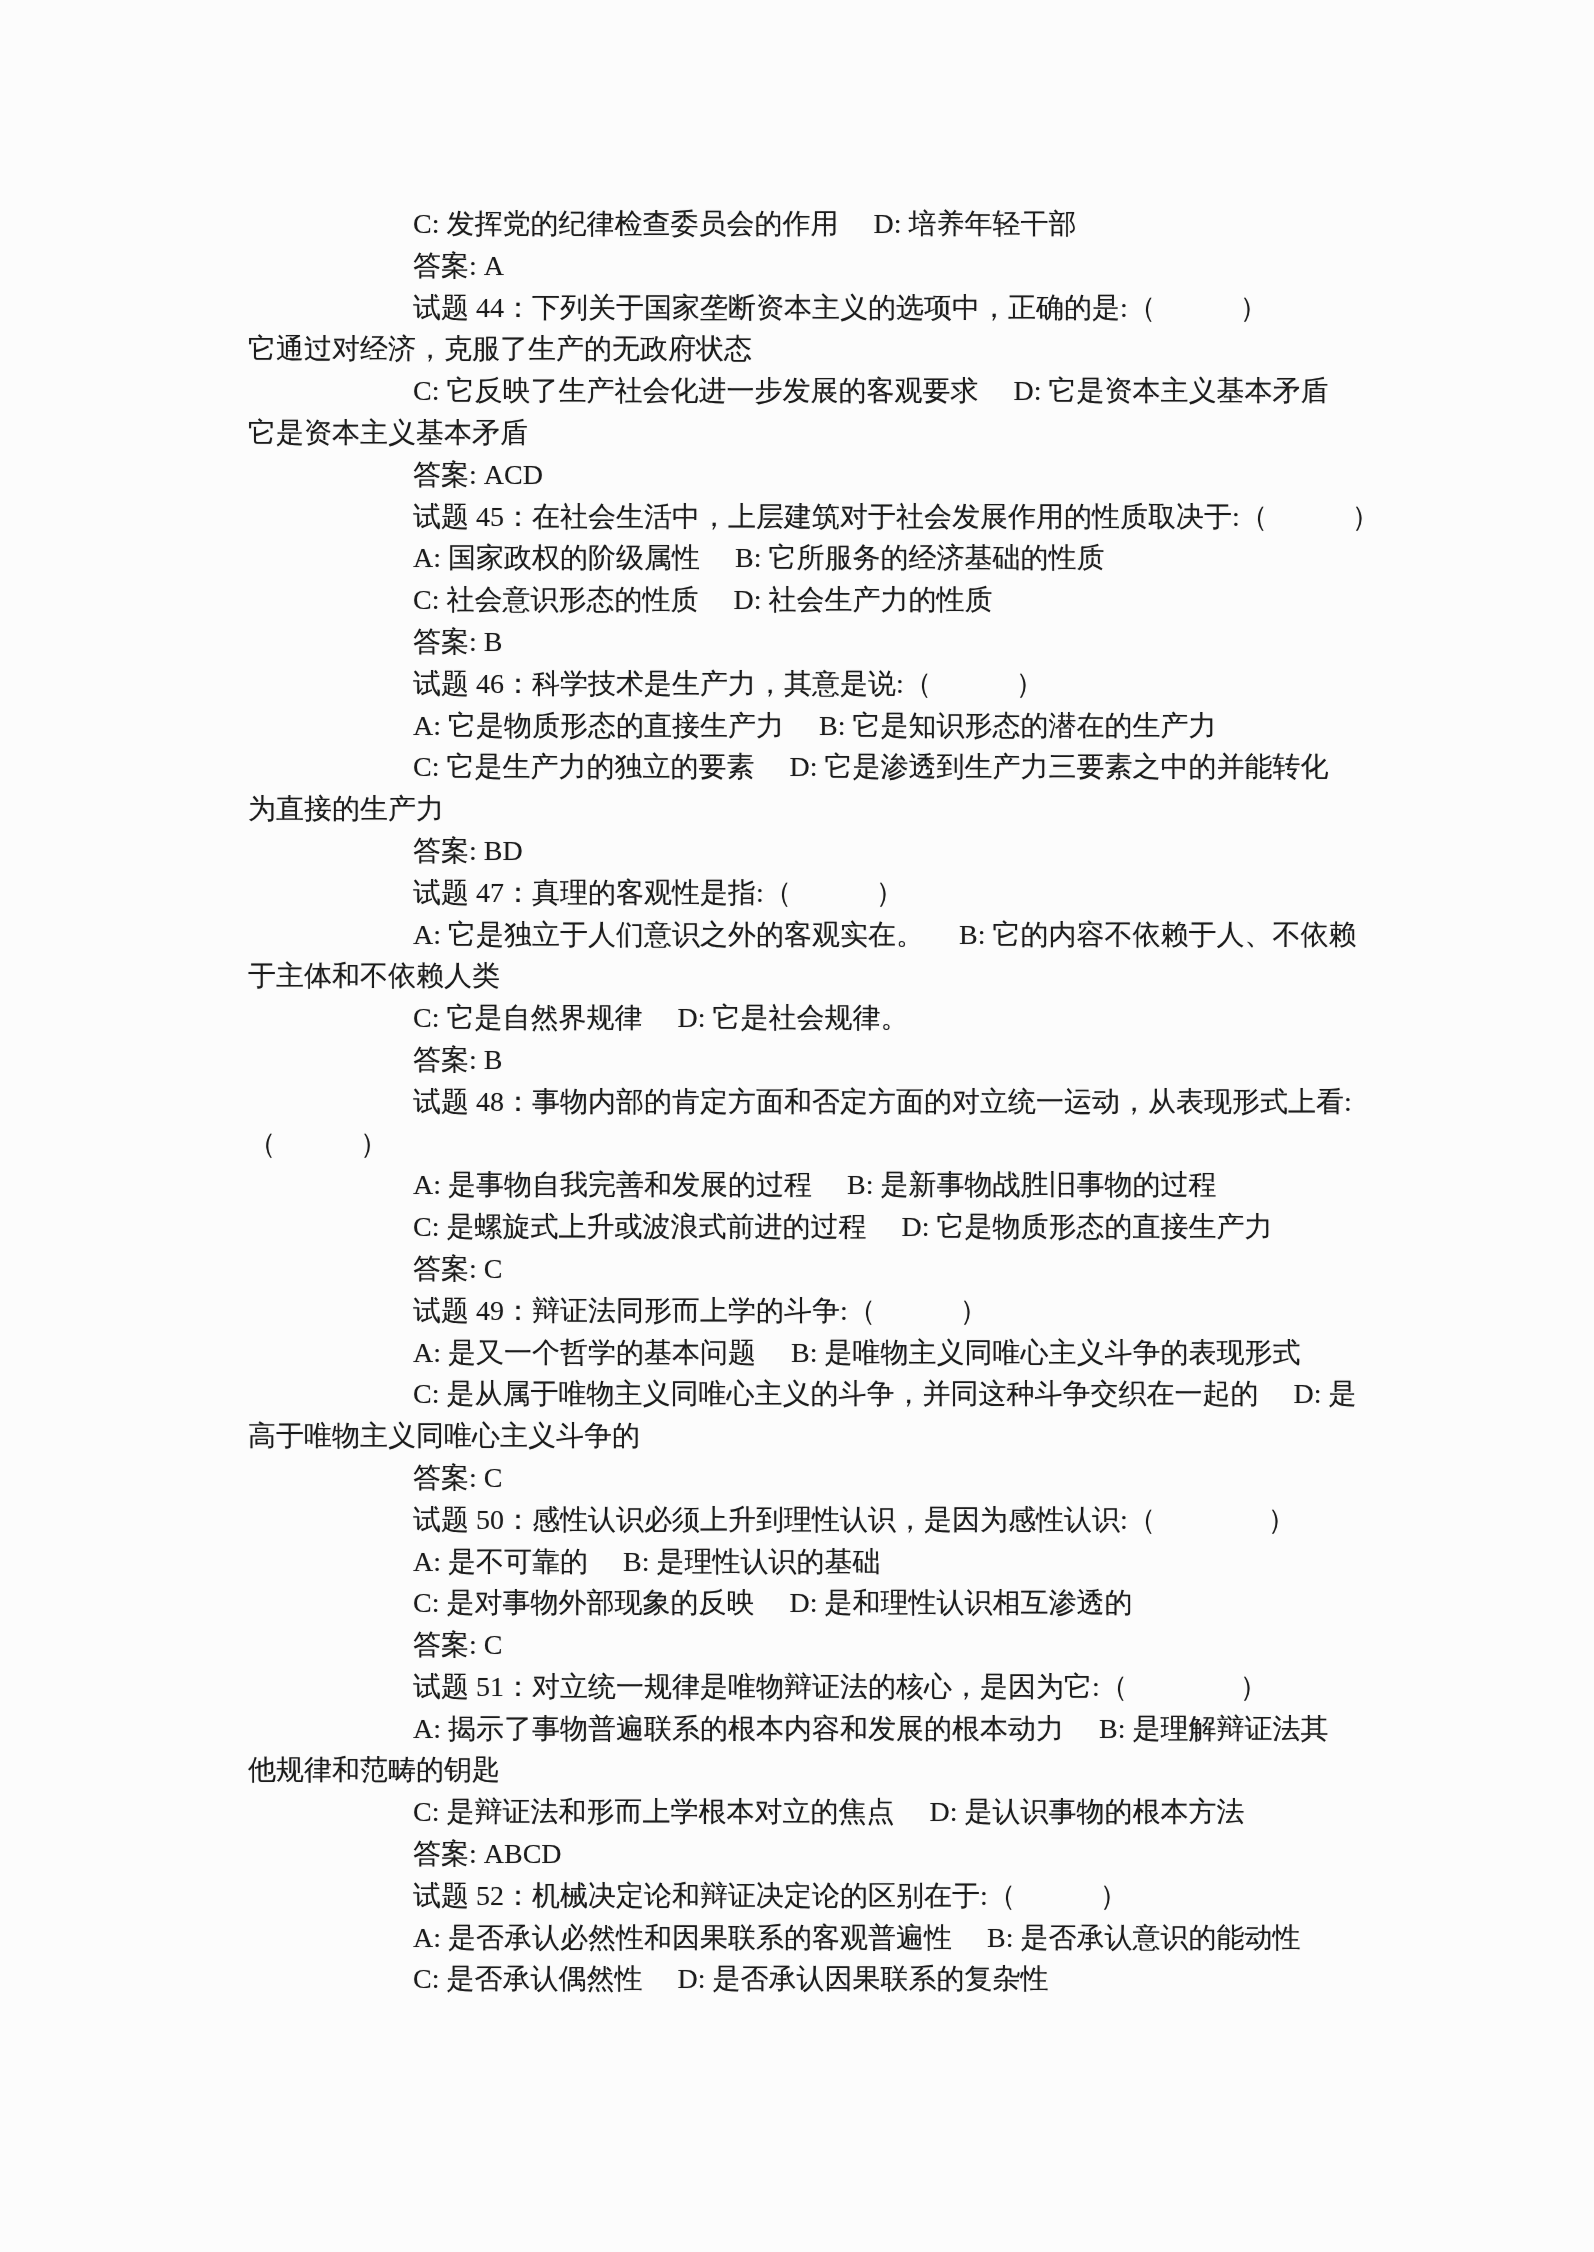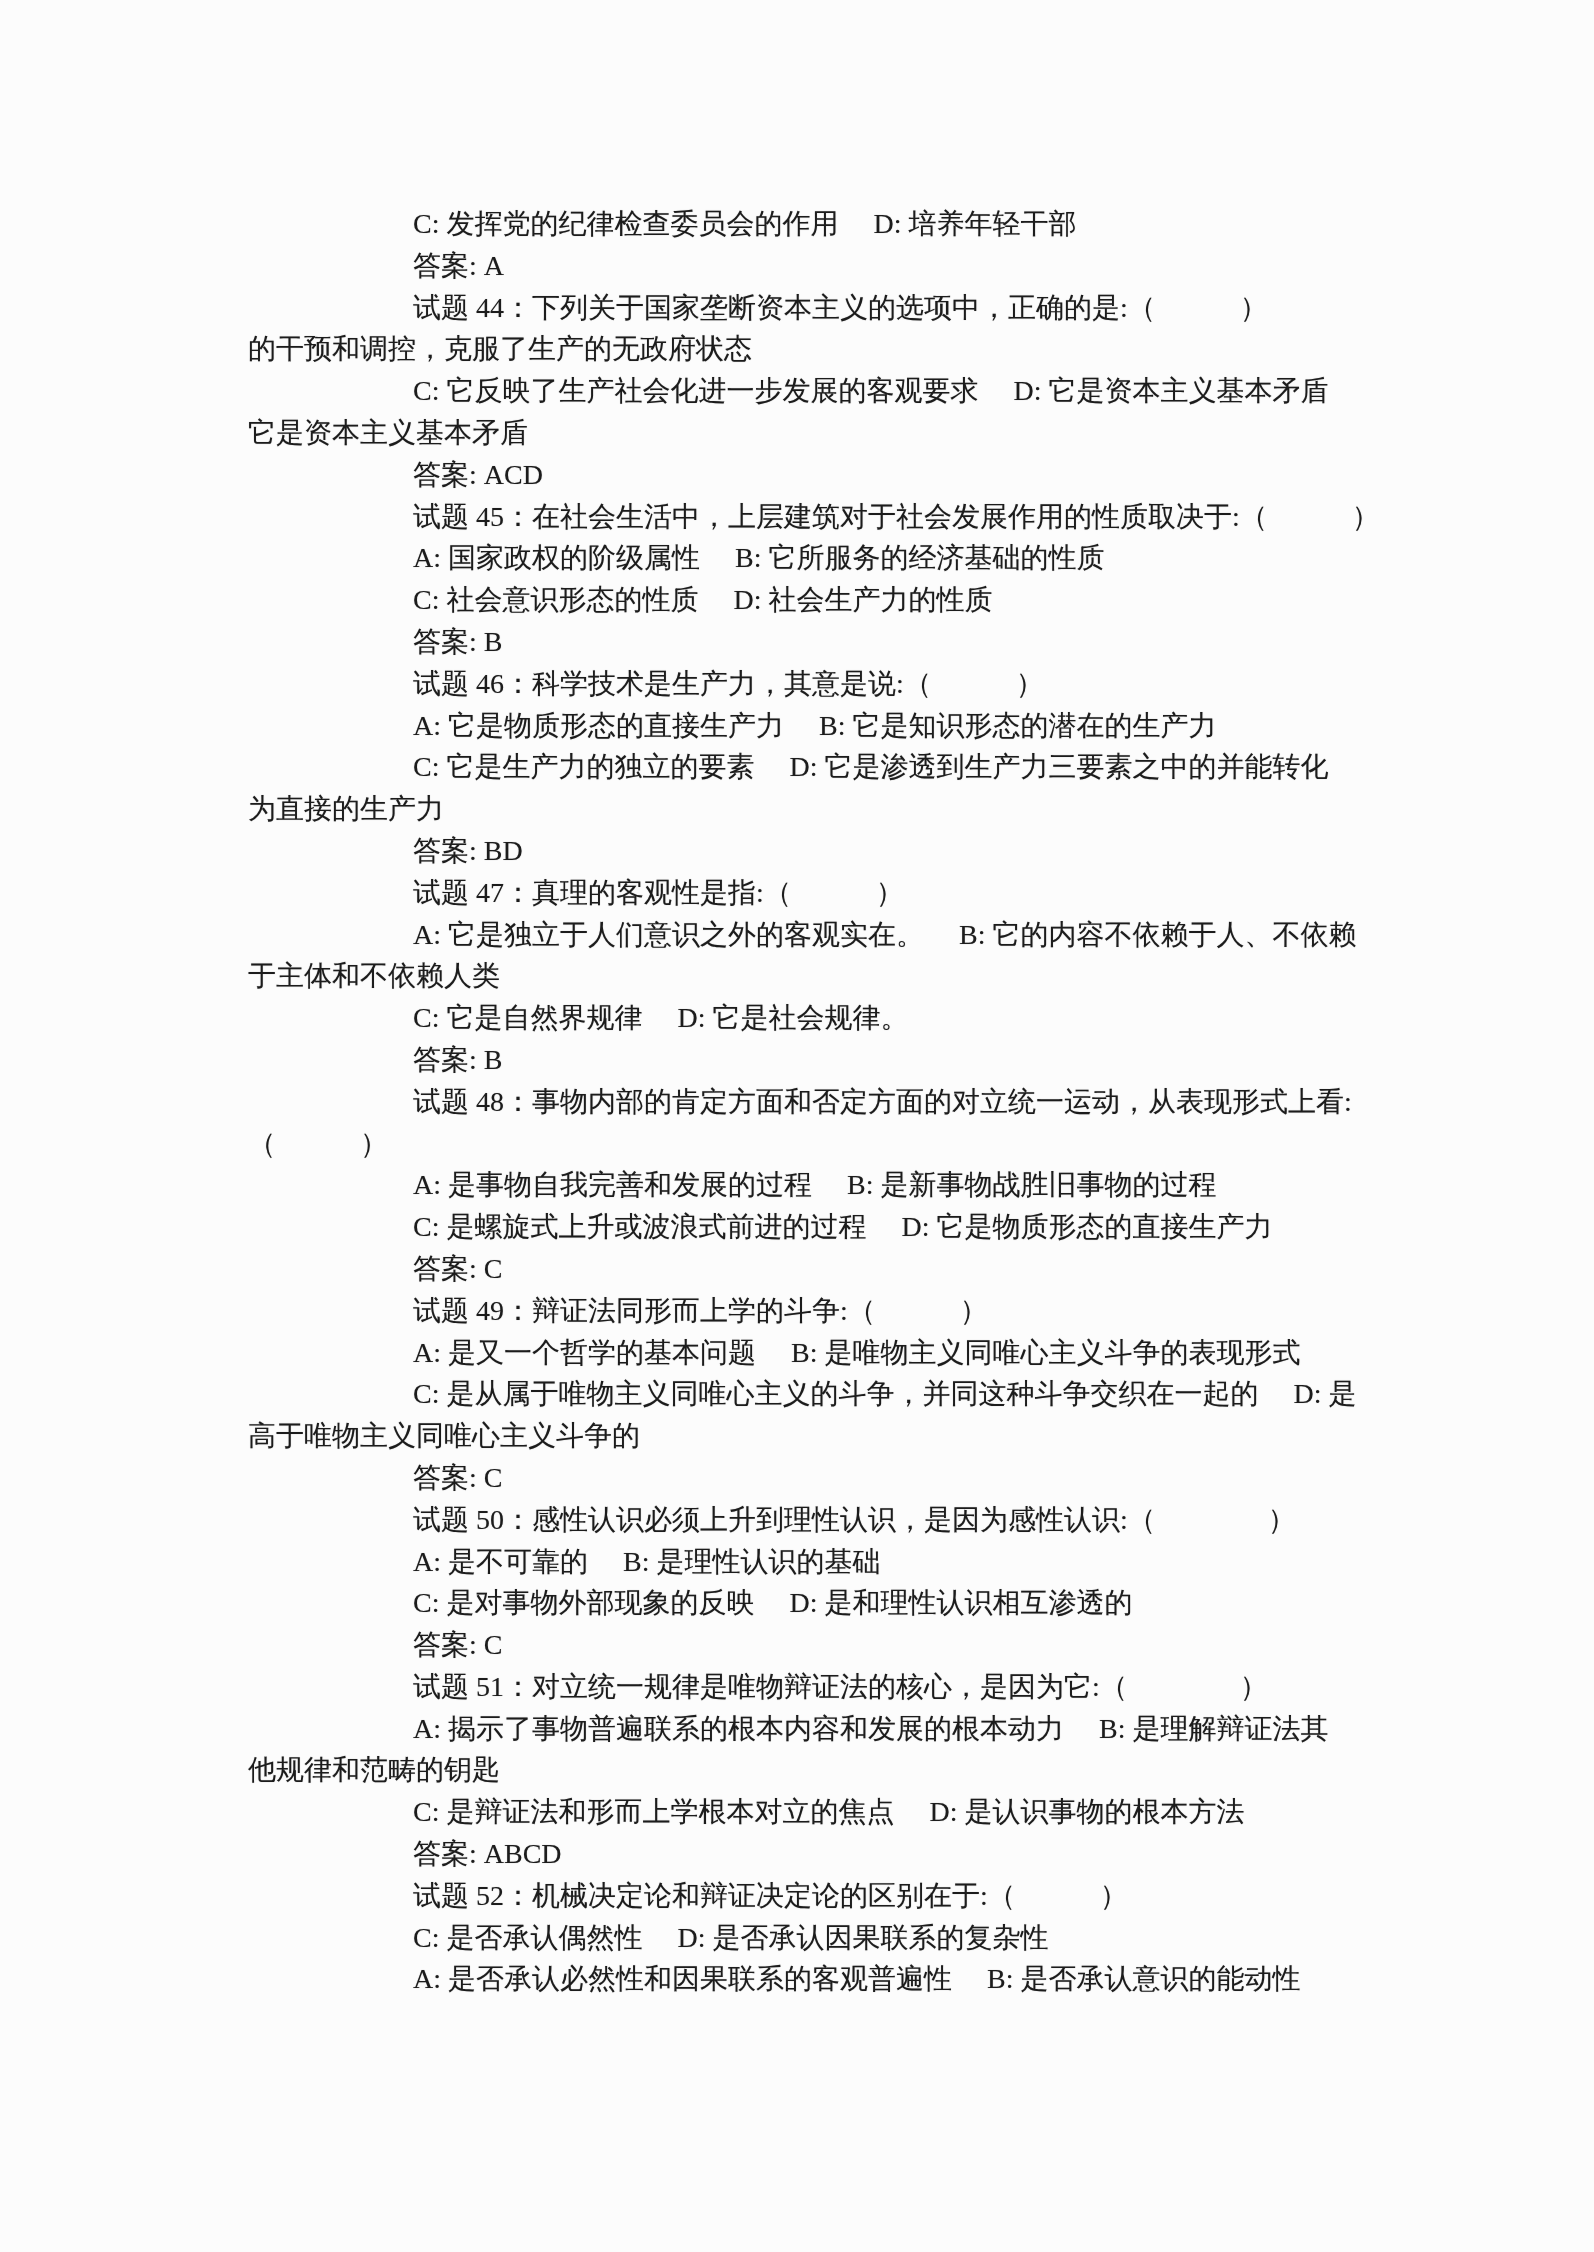--- a/index.html
+++ b/index.html
@@ -36,21 +36,21 @@
     text-indent: 0;     
   }
 </style>
 </head>
 <body>
 
 <main class="doc">
   <p class="ln ind">C: 发挥党的纪律检查委员会的作用　 D: 培养年轻干部</p>
   <p class="ln ind">答案: A</p>
   <p class="ln ind">试题 44：下列关于国家垄断资本主义的选项中，正确的是:（　　　）</p>
-  <p class="ln cont">的干预和调控，克服了生产的无政府状态</p>
+  <p class="ln cont">它通过对经济，克服了生产的无政府状态</p>
   <p class="ln ind">C: 它反映了生产社会化进一步发展的客观要求　 D: 它是资本主义基本矛盾</p>
   <p class="ln cont">它是资本主义基本矛盾</p>
   <p class="ln ind">答案: ACD</p>
   <p class="ln ind">试题 45：在社会生活中，上层建筑对于社会发展作用的性质取决于:（　　　）</p>
   <p class="ln ind">A: 国家政权的阶级属性　 B: 它所服务的经济基础的性质</p>
   <p class="ln ind">C: 社会意识形态的性质　 D: 社会生产力的性质</p>
   <p class="ln ind">答案: B</p>
   <p class="ln ind">试题 46：科学技术是生产力，其意是说:（　　　）</p>
   <p class="ln ind">A: 它是物质形态的直接生产力　 B: 它是知识形态的潜在的生产力</p>
   <p class="ln ind">C: 它是生产力的独立的要素　 D: 它是渗透到生产力三要素之中的并能转化</p>
@@ -74,15 +74,15 @@
   <p class="ln ind">试题 50：感性认识必须上升到理性认识，是因为感性认识:（　　　　）</p>
   <p class="ln ind">A: 是不可靠的　 B: 是理性认识的基础</p>
   <p class="ln ind">C: 是对事物外部现象的反映　 D: 是和理性认识相互渗透的</p>
   <p class="ln ind">答案: C</p>
   <p class="ln ind">试题 51：对立统一规律是唯物辩证法的核心，是因为它:（　　　　）</p>
   <p class="ln ind">A: 揭示了事物普遍联系的根本内容和发展的根本动力　 B: 是理解辩证法其</p>
   <p class="ln cont">他规律和范畴的钥匙</p>
   <p class="ln ind">C: 是辩证法和形而上学根本对立的焦点　 D: 是认识事物的根本方法</p>
   <p class="ln ind">答案: ABCD</p>
   <p class="ln ind">试题 52：机械决定论和辩证决定论的区别在于:（　　　）</p>
+  <p class="ln ind">A: 是否承认必然性和因果联系的客观普遍性　 B: 是否承认意识的能动性</p>
   <p class="ln ind">C: 是否承认偶然性　 D: 是否承认因果联系的复杂性</p>
-  <p class="ln ind">A: 是否承认必然性和因果联系的客观普遍性　 B: 是否承认意识的能动性</p>
 </main>
 
 </body></html>

